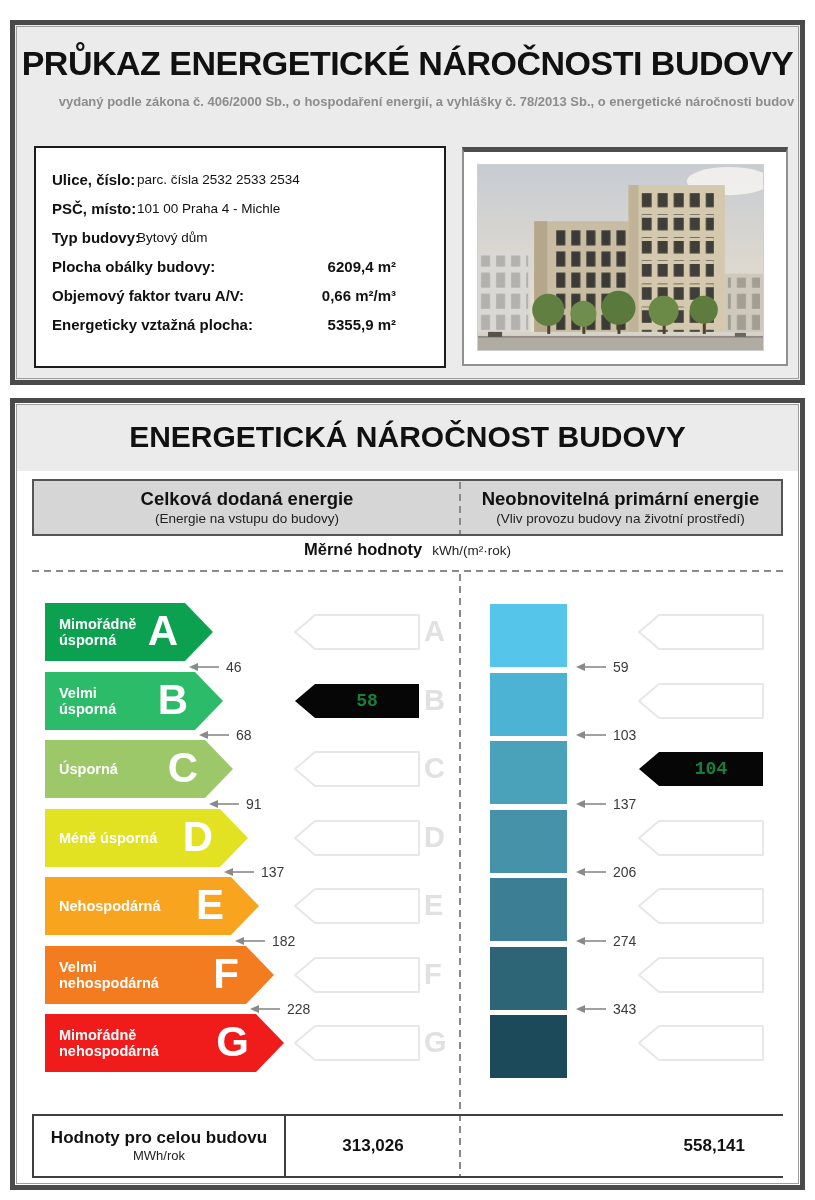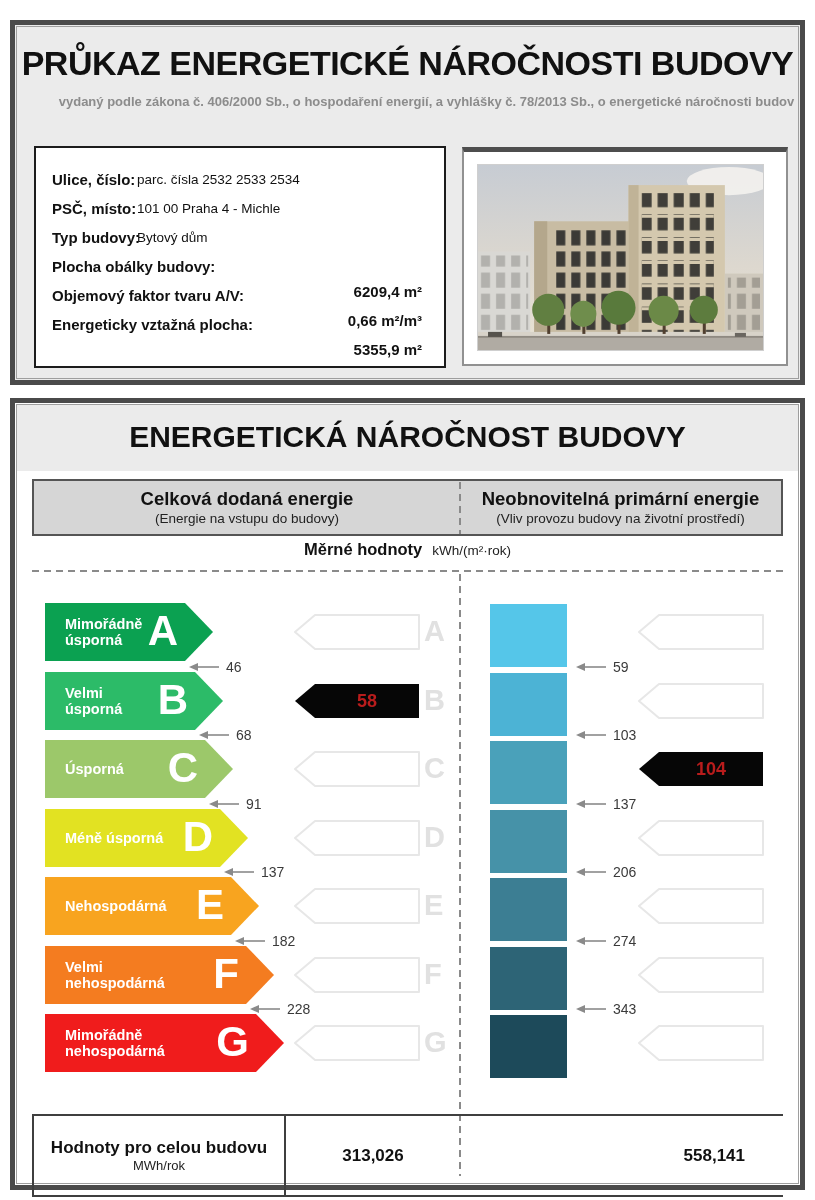--- a/index.html
+++ b/index.html
@@ -9,52 +9,52 @@
   .box{position:absolute;border:5px solid #4a4a4a;box-sizing:border-box;}
   .liner{position:absolute;inset:1px;border:1px solid #9e9e9e;pointer-events:none;}
   
   .sec1{left:10px;top:20px;width:795px;height:365px;background:#ebebeb;}
   .page-title{left:10px;top:44px;width:795px;text-align:center;font-size:34px;font-weight:bold;color:#111;letter-spacing:-0.5px;}
   .page-subtitle{left:10px;top:94px;width:795px;text-align:center;font-size:13px;font-weight:bold;color:#8c8c8c;padding-left:19px;}
   .info-box{left:34px;top:146px;width:412px;height:222px;background:#fff;border:2px solid #1c1c1c;box-sizing:border-box;padding-top:18px;}
   .info-row{position:relative;height:29px;}
   .info-label{position:absolute;left:16px;top:5px;font-size:15px;font-weight:bold;color:#111;}
   .info-value-left{position:absolute;left:101px;top:6px;font-size:13.5px;color:#111;}
-  .info-value-right{position:absolute;right:22px;top:5px;font-size:15px;font-weight:bold;color:#111;margin-top:25px;}
+  .info-value-right{position:absolute;right:48px;top:5px;font-size:15px;font-weight:bold;color:#111;}
   .photo-box{left:462px;top:147px;width:326px;height:219px;background:#fff;border:2px solid #919191;border-top:5px solid #4e4e4e;box-sizing:border-box;}
   .photo-inner{position:absolute;left:13px;top:12px;right:22px;bottom:13px;border:1px solid #cfcfcf;}
   .photo-inner svg{display:block;width:100%;height:100%;}
   
   .sec2{left:10px;top:398px;width:795px;height:792px;background:#ffffff;}
   .sec2-titleband{left:17px;top:405px;width:781px;height:66px;background:#ebebeb;}
   .sec2-title{left:10px;top:420px;width:795px;text-align:center;font-size:30px;font-weight:bold;color:#111;}
   .hdr-cell{position:absolute;top:479px;height:57px;background:#d6d6d6;box-sizing:border-box;border-top:2px solid #555;border-bottom:2px solid #555;display:flex;flex-direction:column;justify-content:center;text-align:center;}
   .hdr-left{left:32px;width:428px;border-left:2px solid #555;}
   .hdr-right{left:460px;width:323px;border-right:2px solid #555;}
   .hdr-title{font-size:18.5px;font-weight:bold;color:#111;line-height:22px;}
   .hdr-sub{font-size:13.5px;color:#222;line-height:17px;}
   .units-row{left:32px;top:540px;width:751px;text-align:center;}
   .units-label{font-size:16.5px;font-weight:bold;color:#111;}
   .units-unit{font-size:13.5px;color:#222;margin-left:10px;}
   .dash-h{left:32px;top:570px;width:751px;height:2px;background:repeating-linear-gradient(90deg,#8a8a8a 0 7px,transparent 7px 12px);}
   .dash-v{width:2px;background:repeating-linear-gradient(180deg,#8a8a8a 0 7px,transparent 7px 12px);}
   .dash-v.seg1{left:459px;top:482px;height:52px;}
   .dash-v.seg2{left:459px;top:574px;height:602px;}
   
-  .band{position:absolute;display:flex;flex-direction:column;justify-content:center;box-sizing:border-box;padding-left:20px;color:#fff;font-weight:bold;font-size:14.5px;line-height:16.5px;}
+  .band{position:absolute;display:flex;flex-direction:column;justify-content:center;box-sizing:border-box;padding-left:14px;color:#fff;font-weight:bold;font-size:14.5px;line-height:16.5px;}
   .band-letter{position:absolute;right:36px;top:50%;transform:translateY(-53%);font-size:42px;font-weight:800;letter-spacing:-1px;}
   .blue-rect{position:absolute;width:77px;height:63px;}
   .thresh{position:absolute;height:14px;display:flex;align-items:center;gap:7px;}
   .thresh-num{font-size:14px;color:#3a3a3a;}
   .value-arrow{position:absolute;width:126px;height:36px;}
   .value-arrow svg{display:block;}
-  .value-text{position:absolute;left:20px;right:0;top:0;bottom:0;display:flex;align-items:center;justify-content:center;color:#b91c1c;font-weight:bold;font-size:18px;}
+  .value-text{position:absolute;left:20px;right:0;top:0;bottom:0;display:flex;align-items:center;justify-content:center;color:#15803d;font-weight:bold;font-size:18px;font-family:Liberation Mono, monospace;}
   .ghost-letter{position:absolute;left:424px;width:34px;font-size:29px;font-weight:bold;color:#e1e1e1;}
   
-  .totals-cell{position:absolute;top:1114px;height:83px;box-sizing:border-box;border-top:2px solid #3f3f3f;border-bottom:2px solid #3f3f3f;display:flex;flex-direction:column;justify-content:center;}
+  .totals-cell{position:absolute;top:1114px;height:64px;box-sizing:border-box;border-top:2px solid #3f3f3f;border-bottom:2px solid #3f3f3f;display:flex;flex-direction:column;justify-content:center;}
   .totals-label-cell{left:32px;width:254px;border-left:2px solid #3f3f3f;border-right:2px solid #3f3f3f;text-align:center;}
   .totals-label{font-size:17px;font-weight:bold;color:#111;line-height:20px;}
   .totals-unit{font-size:13px;color:#222;line-height:16px;}
   .totals-delivered{left:286px;width:174px;text-align:center;font-size:17px;font-weight:bold;color:#111;}
   .totals-primary{left:460px;width:323px;text-align:right;padding-right:38px;font-size:17px;font-weight:bold;color:#111;}
 </style>
 </head>
 <body>
 
 <div class="page">

